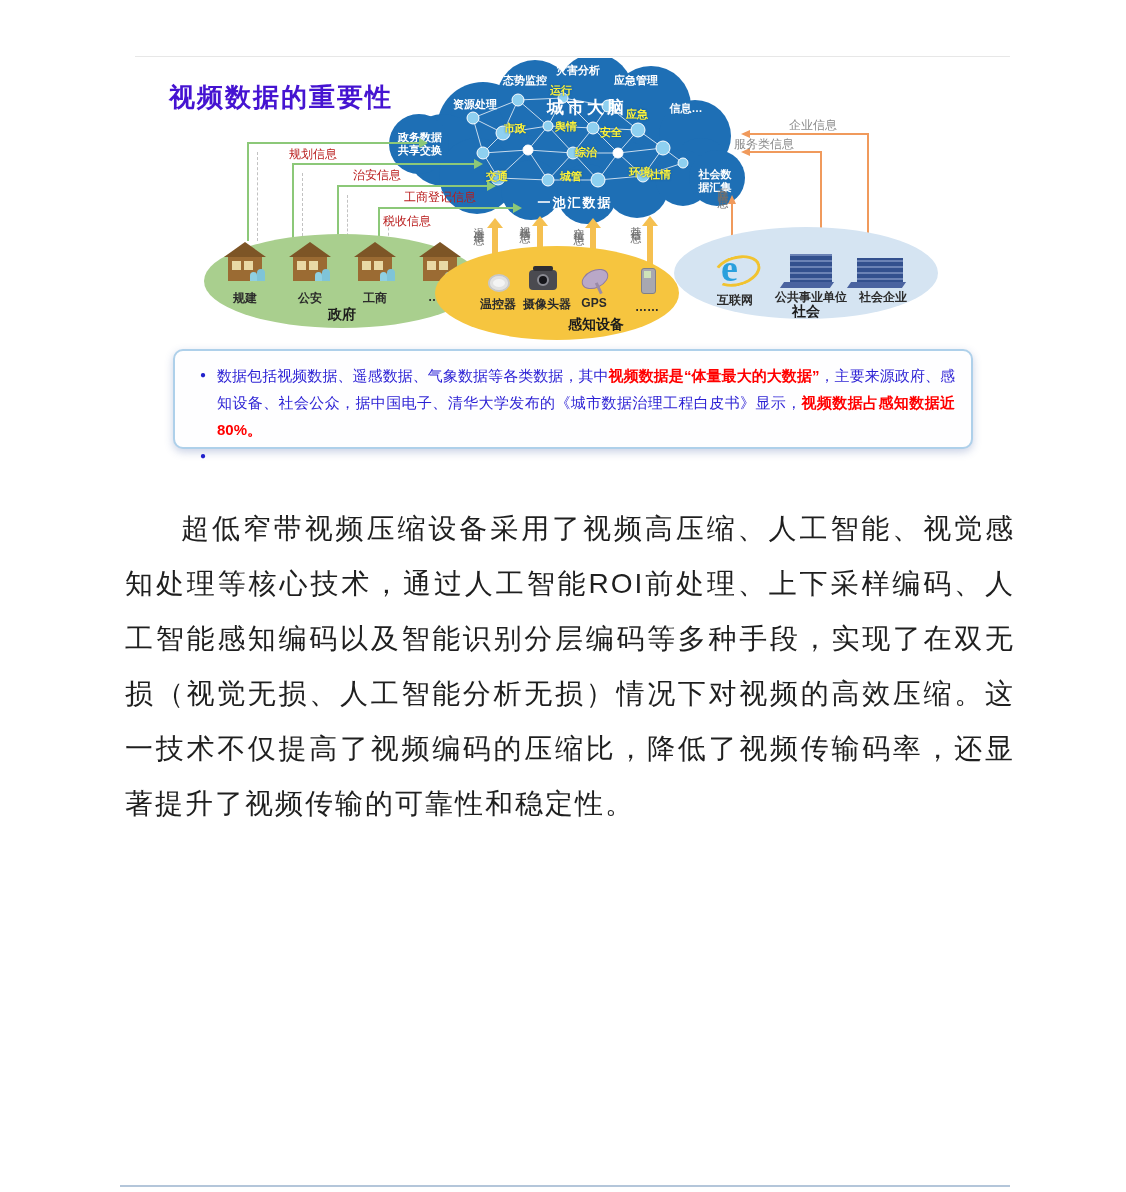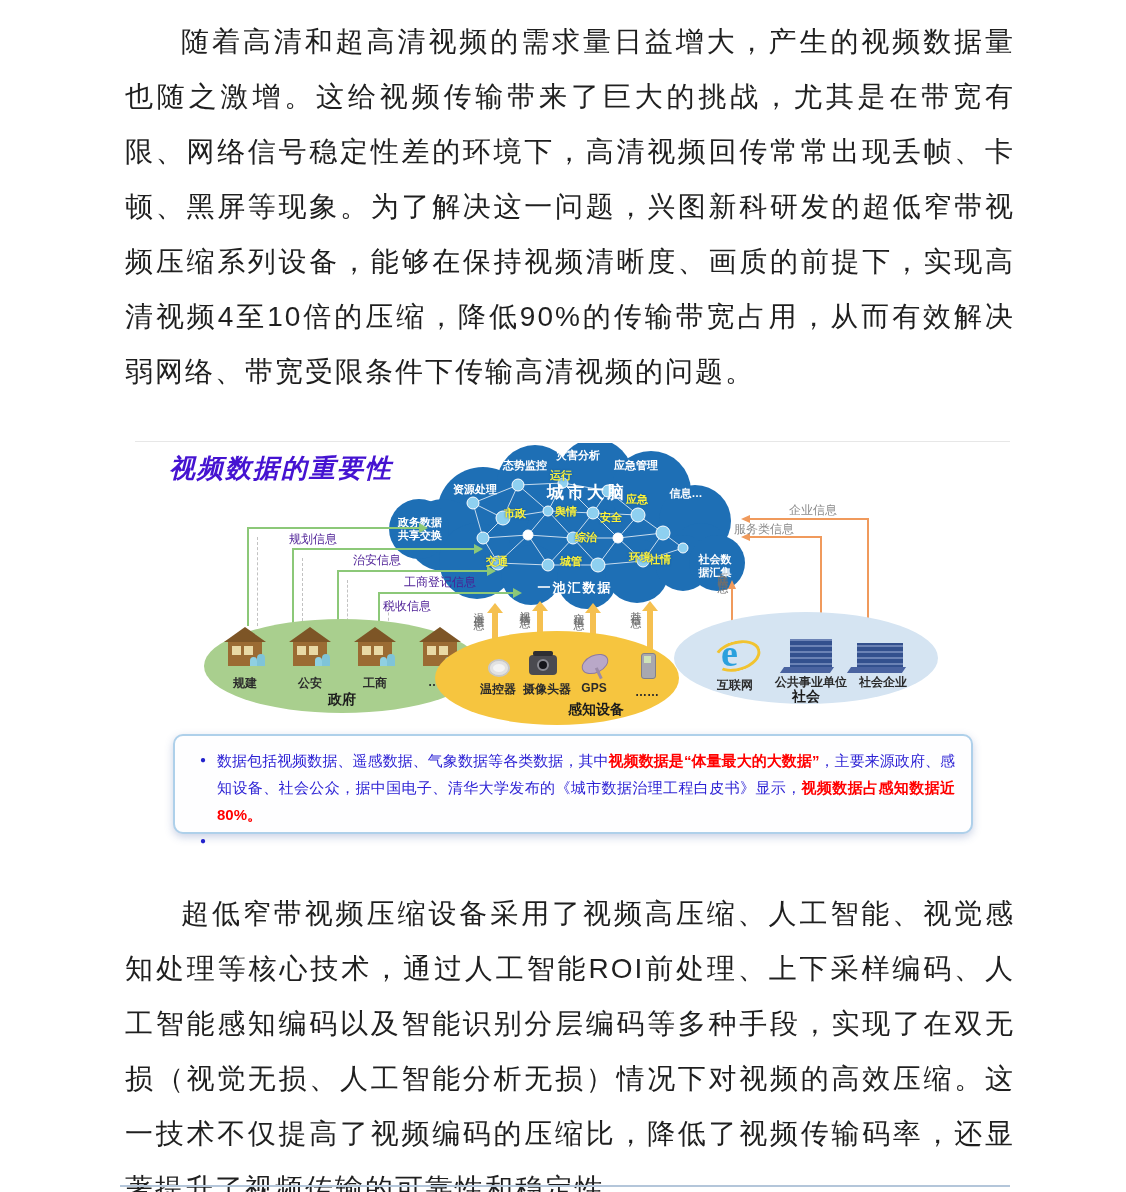--- a/index.html
+++ b/index.html
@@ -7,22 +7,22 @@
         font-family:"Liberation Sans",sans-serif;}
   .doc{padding:14px 111px 0 125px;}
   .para{margin:0;font-size:28px;line-height:55px;color:#1f1f1f;text-align:justify;
         text-justify:inter-character;text-indent:2em;letter-spacing:2px;
         font-family:"Liberation Sans",sans-serif;}
   .para2{margin-top:40px;}
 
   
   .fig{position:relative;margin:42px 0 0 10px;width:875px;height:405px;}
   .fig-topline{position:absolute;left:0;top:0;width:875px;height:1px;background:#e7e7e7;}
-  .fig-title{position:absolute;left:34px;top:10px;font-size:26px;font-weight:bold;
-             color:#4513d1;letter-spacing:2px;font-style:italic;}
+  .fig-title{position:absolute;left:34px;top:24px;font-size:26px;font-weight:bold;
+             color:#4513d1;letter-spacing:2px;}
 
   .cloud-svg{position:absolute;left:248px;top:2px;}
   .clabel{position:absolute;transform:translate(-50%,-50%);color:#fff;font-size:11px;
           font-weight:bold;white-space:nowrap;}
   .cnode{position:absolute;transform:translate(-50%,-50%);color:#fbf23a;font-size:11px;
          font-weight:bold;white-space:nowrap;text-shadow:0 0 2px #14508a;}
   .brain{font-size:17px;letter-spacing:3px;}
   .pool{font-size:13px;letter-spacing:2px;}
   .bump{white-space:pre-line;text-align:center;line-height:13px;}
 
@@ -45,21 +45,21 @@
   .h-person{position:absolute;right:-3px;bottom:0;width:8px;height:12px;border-radius:4px 4px 0 0;
             background:#7fc4d8;}
   .h-person2{right:5px;width:7px;height:9px;background:#8fd0e2;}
 
   
   .ga-h{position:absolute;height:0;border-top:2px solid #8cc878;}
   .ga-h .head{position:absolute;right:-9px;top:-6px;width:0;height:0;
         border-left:9px solid #8cc878;border-top:5px solid transparent;border-bottom:5px solid transparent;}
   .ga-v{position:absolute;width:0;border-left:2px solid #8cc878;}
   .ga-vd{position:absolute;width:0;border-left:1px dashed #c2c2c2;}
-  .ga-label{position:absolute;transform:translateX(-50%);font-size:12px;color:#4c1d95;white-space:nowrap;}
+  .ga-label{position:absolute;transform:translateX(-50%);font-size:12px;color:#b91c1c;white-space:nowrap;}
 
   
   .sa{position:absolute;width:6px;background:#f5c050;}
   .sa .head{position:absolute;left:-5px;top:-10px;width:0;height:0;
        border-left:8px solid transparent;border-right:8px solid transparent;
        border-bottom:10px solid #f5c050;}
   .vlab{position:absolute;writing-mode:vertical-rl;font-size:11px;color:#6f6f6f;letter-spacing:2px;}
 
   
   .oa-v{position:absolute;width:0;border-left:2px solid #f09a5c;}
@@ -105,21 +105,20 @@
   .note-mark{position:absolute;left:-17px;top:-1px;font-size:10px;color:#2222cc;}
   .red{color:#ff0000;font-weight:bold;}
 
   .bottom-line{position:absolute;left:120px;top:1185px;width:890px;height:2px;background:#b4c6da;}
 </style>
 </head>
 <body>
 
 <div class="page">
   <div class="doc">
-    <p class="para">随着高清和超高清视频的需求量日益增大，产生的视频数据量也随之激增。这给视频传输带来了巨大的挑战，尤其是在带宽有限、网络信号稳定性差的环境下，高清视频回传常常出现丢帧、卡顿、黑屏等现象。为了解决这一问题，兴图新科研发的超低窄带视频压缩系列设备，能够在保持视频清晰度、画质的前提下，实现高清视频4至10倍的压缩，降低90%的传输带宽占用，从而有效解决弱网络、带宽受限条件下传输高清视频的问题。</p>
 
     <div class="fig">
       <div class="fig-topline"></div>
       <div class="fig-title">视频数据的重要性</div>
 
       <svg class="cloud-svg" width="372" height="166" viewBox="0 0 372 166">
         <g fill="#1e6fb5">
           <ellipse cx="185" cy="88" rx="148" ry="62"></ellipse>
           <circle cx="100" cy="70" r="46"></circle>
             <circle cx="152" cy="40" r="38"></circle>

